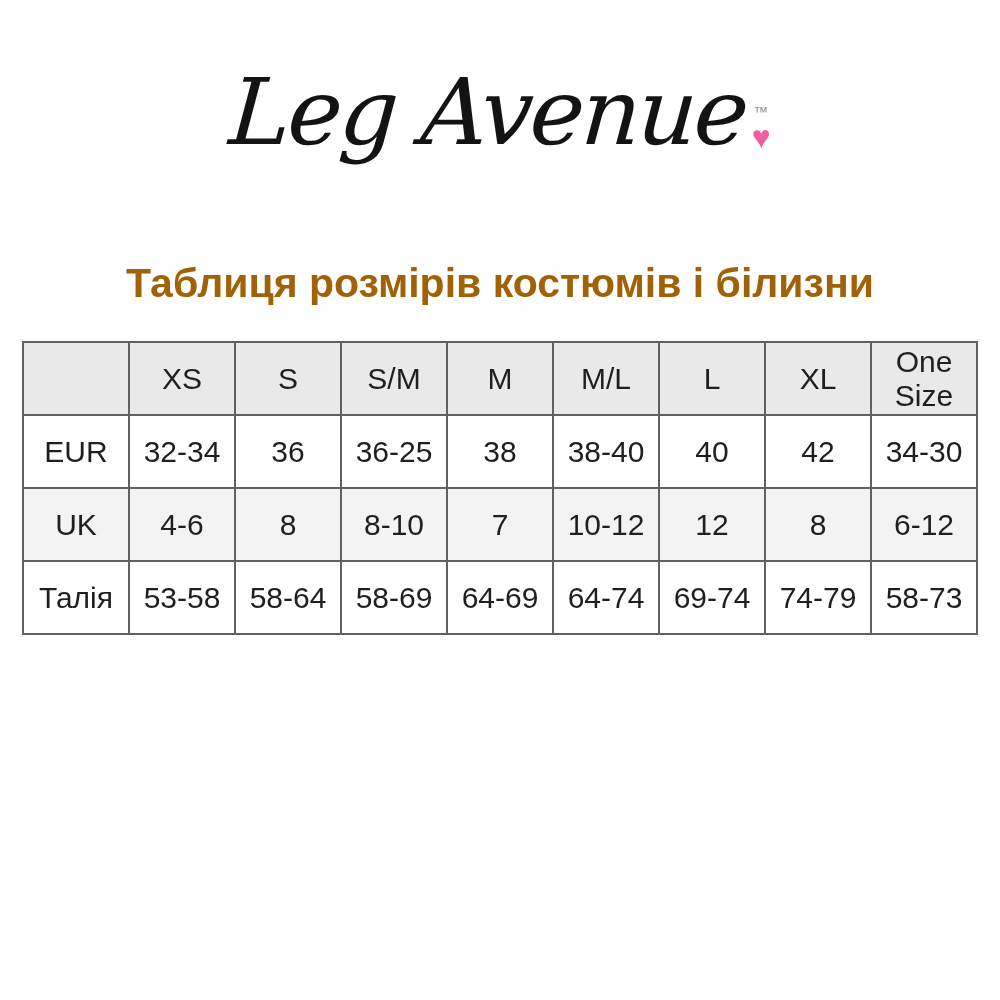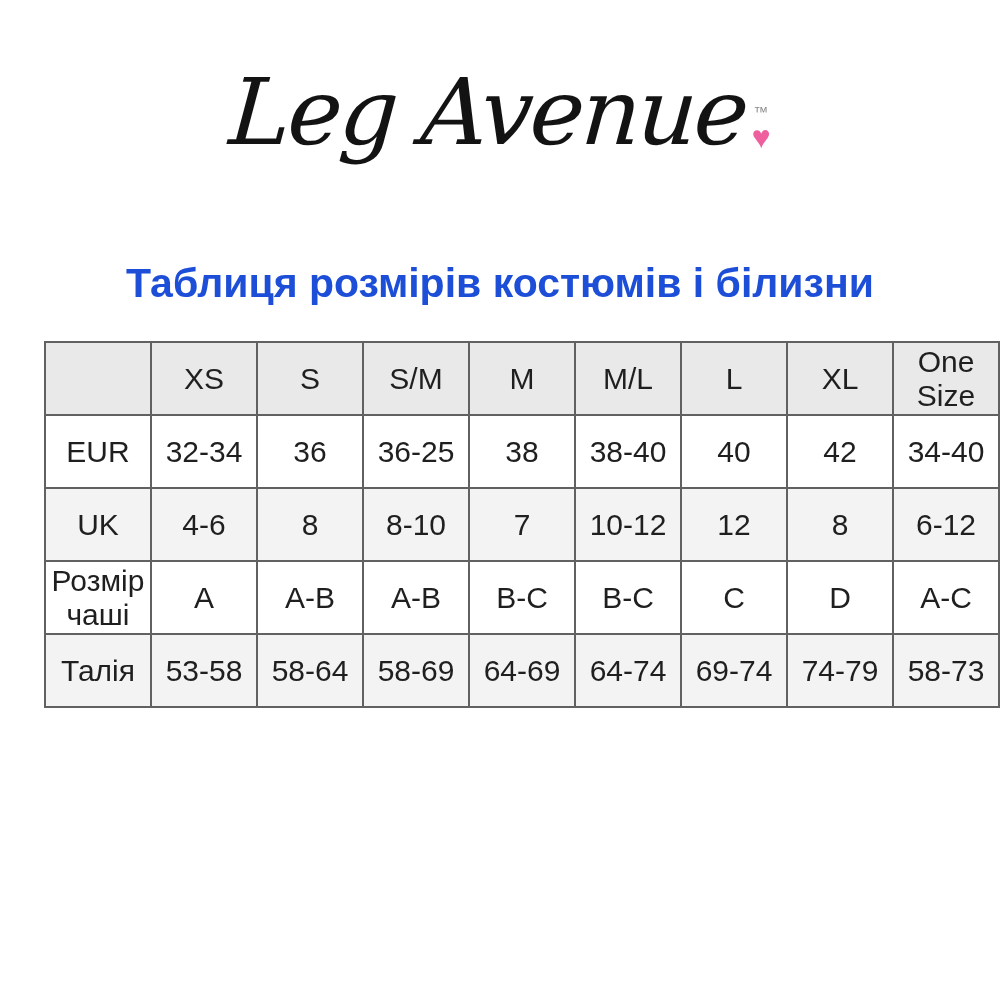--- a/index.html
+++ b/index.html
@@ -52,29 +52,29 @@
     line-height: 1;
     margin-top: 2px;
   }
 
   
   .title {
     margin-top: 62px;
     text-align: center;
     font-size: 41px;
     font-weight: 700;
-    color: #1d4ed8;
+    color: #a16207;
     letter-spacing: 0px;
   }
 
   
   .table-wrap {
     margin-top: 34px;
     display: flex;
-    justify-content: flex-end;
+    justify-content: center;
   }
   table.size-table {
     border-collapse: collapse;
     table-layout: fixed;
     width: 956px;
   }
   table.size-table th,
   table.size-table td {
     border: 2px solid #616161;
     height: 71px;
@@ -130,43 +130,32 @@
       <tbody>
           <tr>
             <td>EUR</td>
             <td>32-34</td>
             <td>36</td>
             <td>36-25</td>
             <td>38</td>
             <td>38-40</td>
             <td>40</td>
             <td>42</td>
-            <td>34-40</td>
+            <td>34-30</td>
           </tr>
           <tr>
             <td>UK</td>
             <td>4-6</td>
             <td>8</td>
             <td>8-10</td>
             <td>7</td>
             <td>10-12</td>
             <td>12</td>
             <td>8</td>
             <td>6-12</td>
-          </tr>
-          <tr>
-            <td>Розмір чаші</td>
-            <td>A</td>
-            <td>A-B</td>
-            <td>A-B</td>
-            <td>B-C</td>
-            <td>B-C</td>
-            <td>C</td>
-            <td>D</td>
-            <td>A-C</td>
           </tr>
           <tr>
             <td>Талія</td>
             <td>53-58</td>
             <td>58-64</td>
             <td>58-69</td>
             <td>64-69</td>
             <td>64-74</td>
             <td>69-74</td>
             <td>74-79</td>

